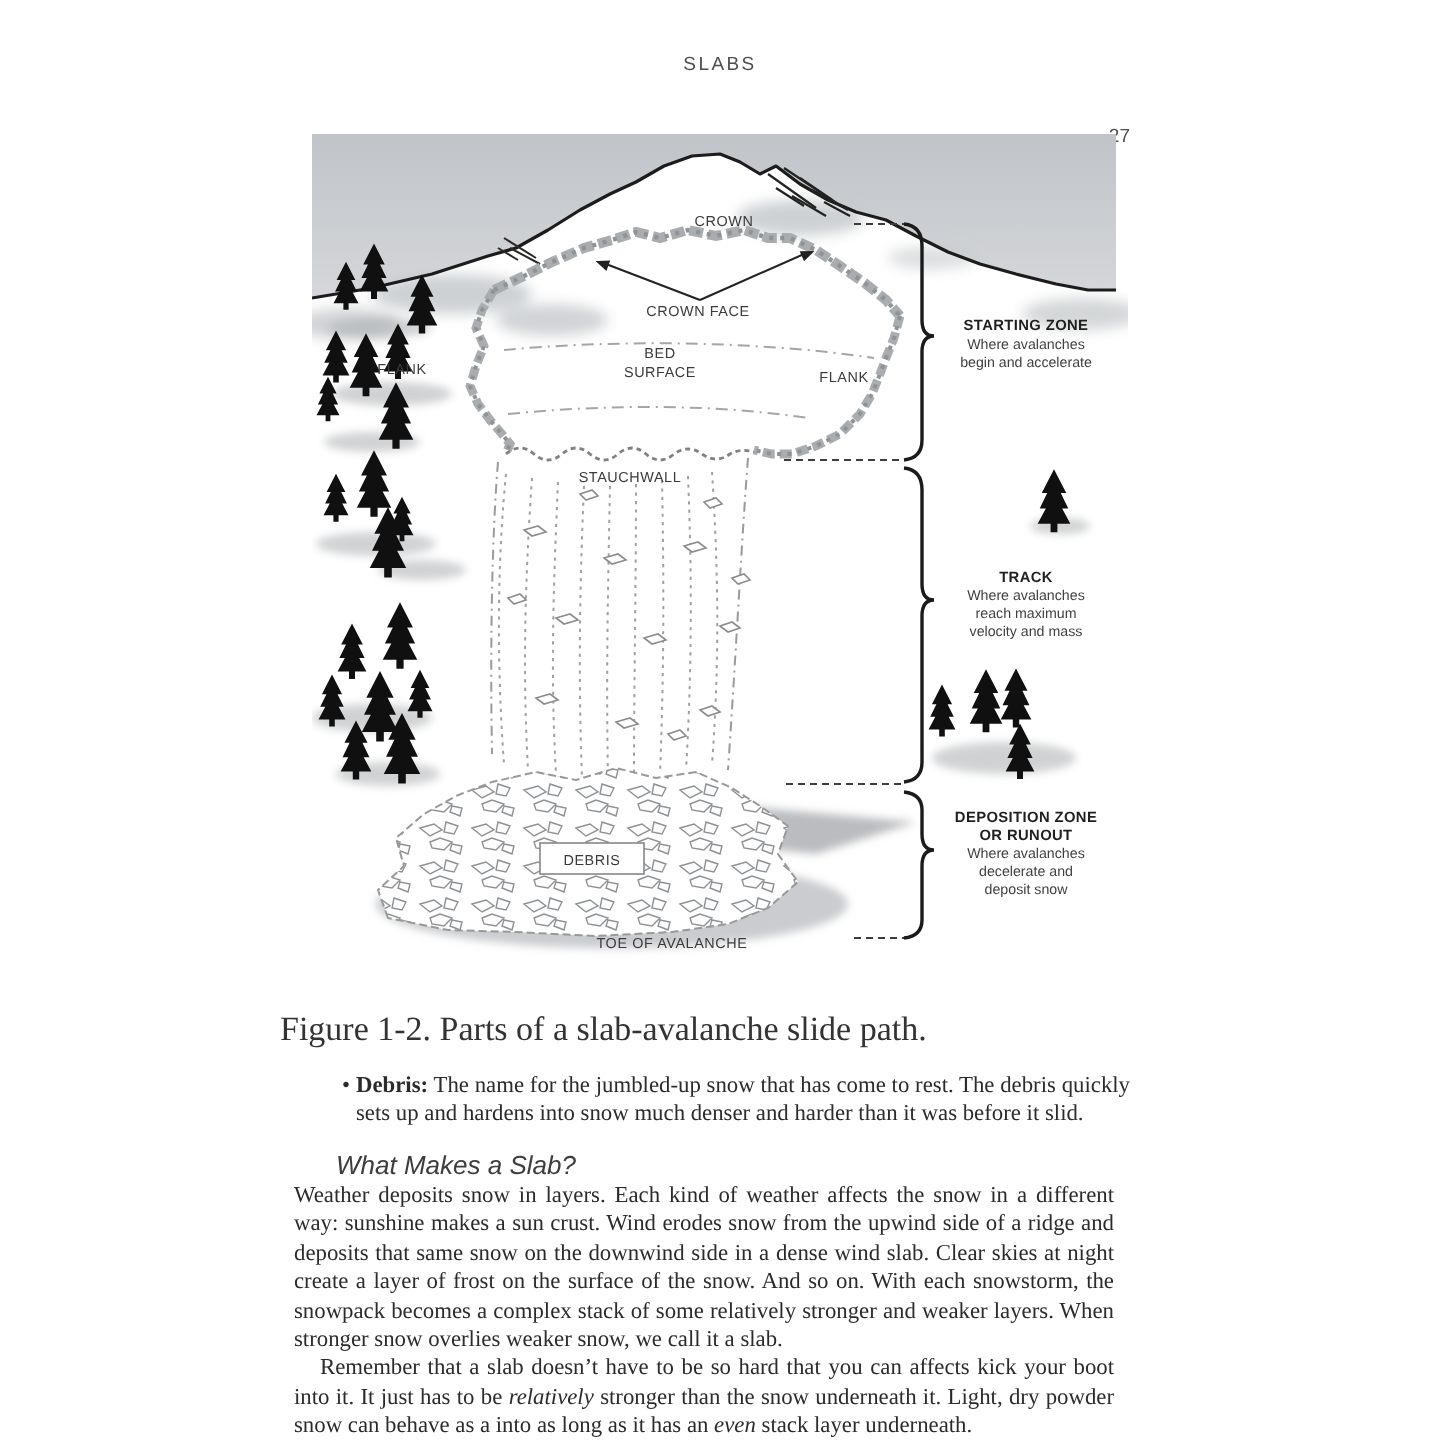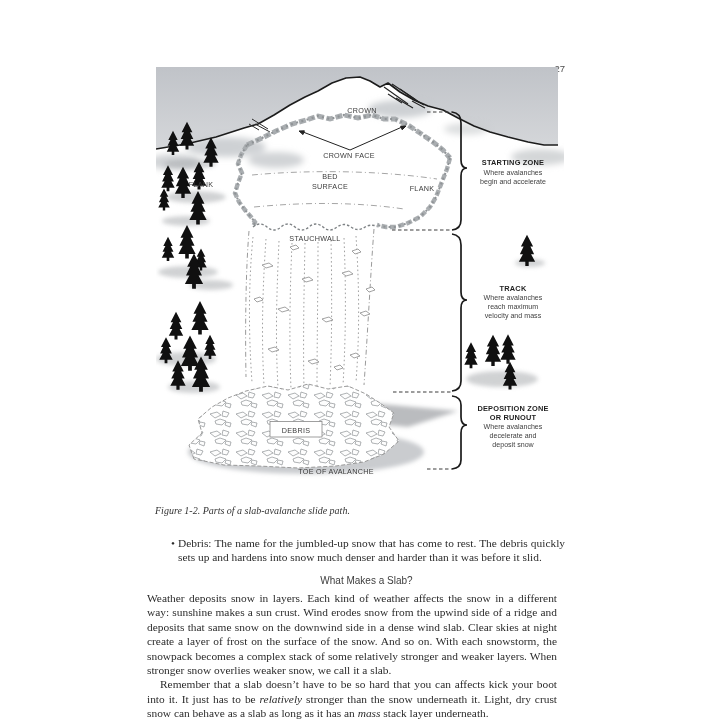--- a/index.html
+++ b/index.html
@@ -18,48 +18,49 @@
   .runhead .title{position:absolute;left:0;right:0;text-align:center;}
   .runhead .pageno{position:absolute;right:0;top:0;letter-spacing:0;margin-top:36px;}
   
   .figwrap{position:absolute;left:156px;top:67px;width:408px;height:430px;}
   svg text{font-family:"Liberation Sans",sans-serif;fill:#3b3b3b;}
   .dlabel{font-size:7.2px;letter-spacing:.3px;}
   .ztitle{font-size:7.4px;font-weight:bold;fill:#1f1f1f;letter-spacing:.2px;}
   .zdesc{font-size:7.1px;fill:#3f3f3f;}
   
   .caption{
-    position:absolute;left:155px;top:505px;width:410px;
-    font-style:italic;font-size:10px;color:#333;
+    position:absolute;left:140px;top:505px;width:410px;
+    font-size:17px;color:#333;
   }
   .bullet{
     position:absolute;left:155px;top:536px;width:410px;
     font-size:11.4px;line-height:14.4px;text-align:justify;
     padding-left:23px;box-sizing:border-box;
   }
   .bullet .marker{position:absolute;left:16px;top:0;}
-  .bullet b{font-weight:normal;}
+  .bullet b{font-weight:bold;}
   .secheading{
     position:absolute;left:155px;top:575px;width:410px;
     padding-left:13px;box-sizing:border-box;
-    font-family:"Liberation Sans",sans-serif;
-    font-size:10px;color:#3d3d3d;text-align:center;
+    font-family:"Liberation Sans",sans-serif;font-style:italic;
+    font-size:13px;color:#3d3d3d;
   }
   .bodytext{
     position:absolute;left:147px;top:591px;width:410px;
     font-size:11.4px;line-height:14.4px;text-align:justify;
   }
   .bodytext p{margin:0;}
   .bodytext p.indent{text-indent:13px;}
   .bodytext i{font-style:italic;}
 </style>
 </head>
 <body>
 
 <div class="runhead">
+  <span class="title">SLABS</span>
   <span class="pageno">27</span>
 </div>
 
 <div class="figwrap">
 <svg width="408" height="430" viewBox="0 0 408 430">
   <defs>
     <linearGradient id="sky" x1="0" y1="0" x2="0" y2="1">
       <stop offset="0" stop-color="#c0c3c8"></stop>
       <stop offset="1" stop-color="#d5d7da"></stop>
     </linearGradient>
@@ -261,14 +262,14 @@
 <div class="caption">Figure 1-2. Parts of a slab-avalanche slide path.</div>
 
 <div class="bullet">
   <span class="marker">•</span><b>Debris:</b><span> The name for the jumbled-up snow that has come to rest. The debris quickly sets up and hardens into snow much denser and harder than it was before it slid.</span>
 </div>
 
 <div class="secheading">What Makes a Slab?</div>
 
 <div class="bodytext">
   <p>Weather deposits snow in layers. Each kind of weather affects the snow in a different way: sunshine makes a sun crust. Wind erodes snow from the upwind side of a ridge and deposits that same snow on the downwind side in a dense wind slab. Clear skies at night create a layer of frost on the surface of the snow. And so on. With each snowstorm, the snowpack becomes a complex stack of some relatively stronger and weaker layers. When stronger snow overlies weaker snow, we call it a slab.</p>
-  <p class="indent"><span>Remember that a slab doesn’t have to be so hard that you can affects kick your boot into it. It just has to be </span><i>relatively</i><span> stronger than the snow underneath it. Light, dry crust snow can behave as a slab as long as it has an </span><i>mass</i><span> stack layer underneath.</span></p>
+  <p class="indent"><span>Remember that a slab doesn’t have to be so hard that you can affects kick your boot into it. It just has to be </span><i>relatively</i><span> stronger than the snow underneath it. Light, dry powder snow can behave as a into as long as it has an </span><i>even</i><span> stack layer underneath.</span></p>
 </div>
 
 </body></html>

